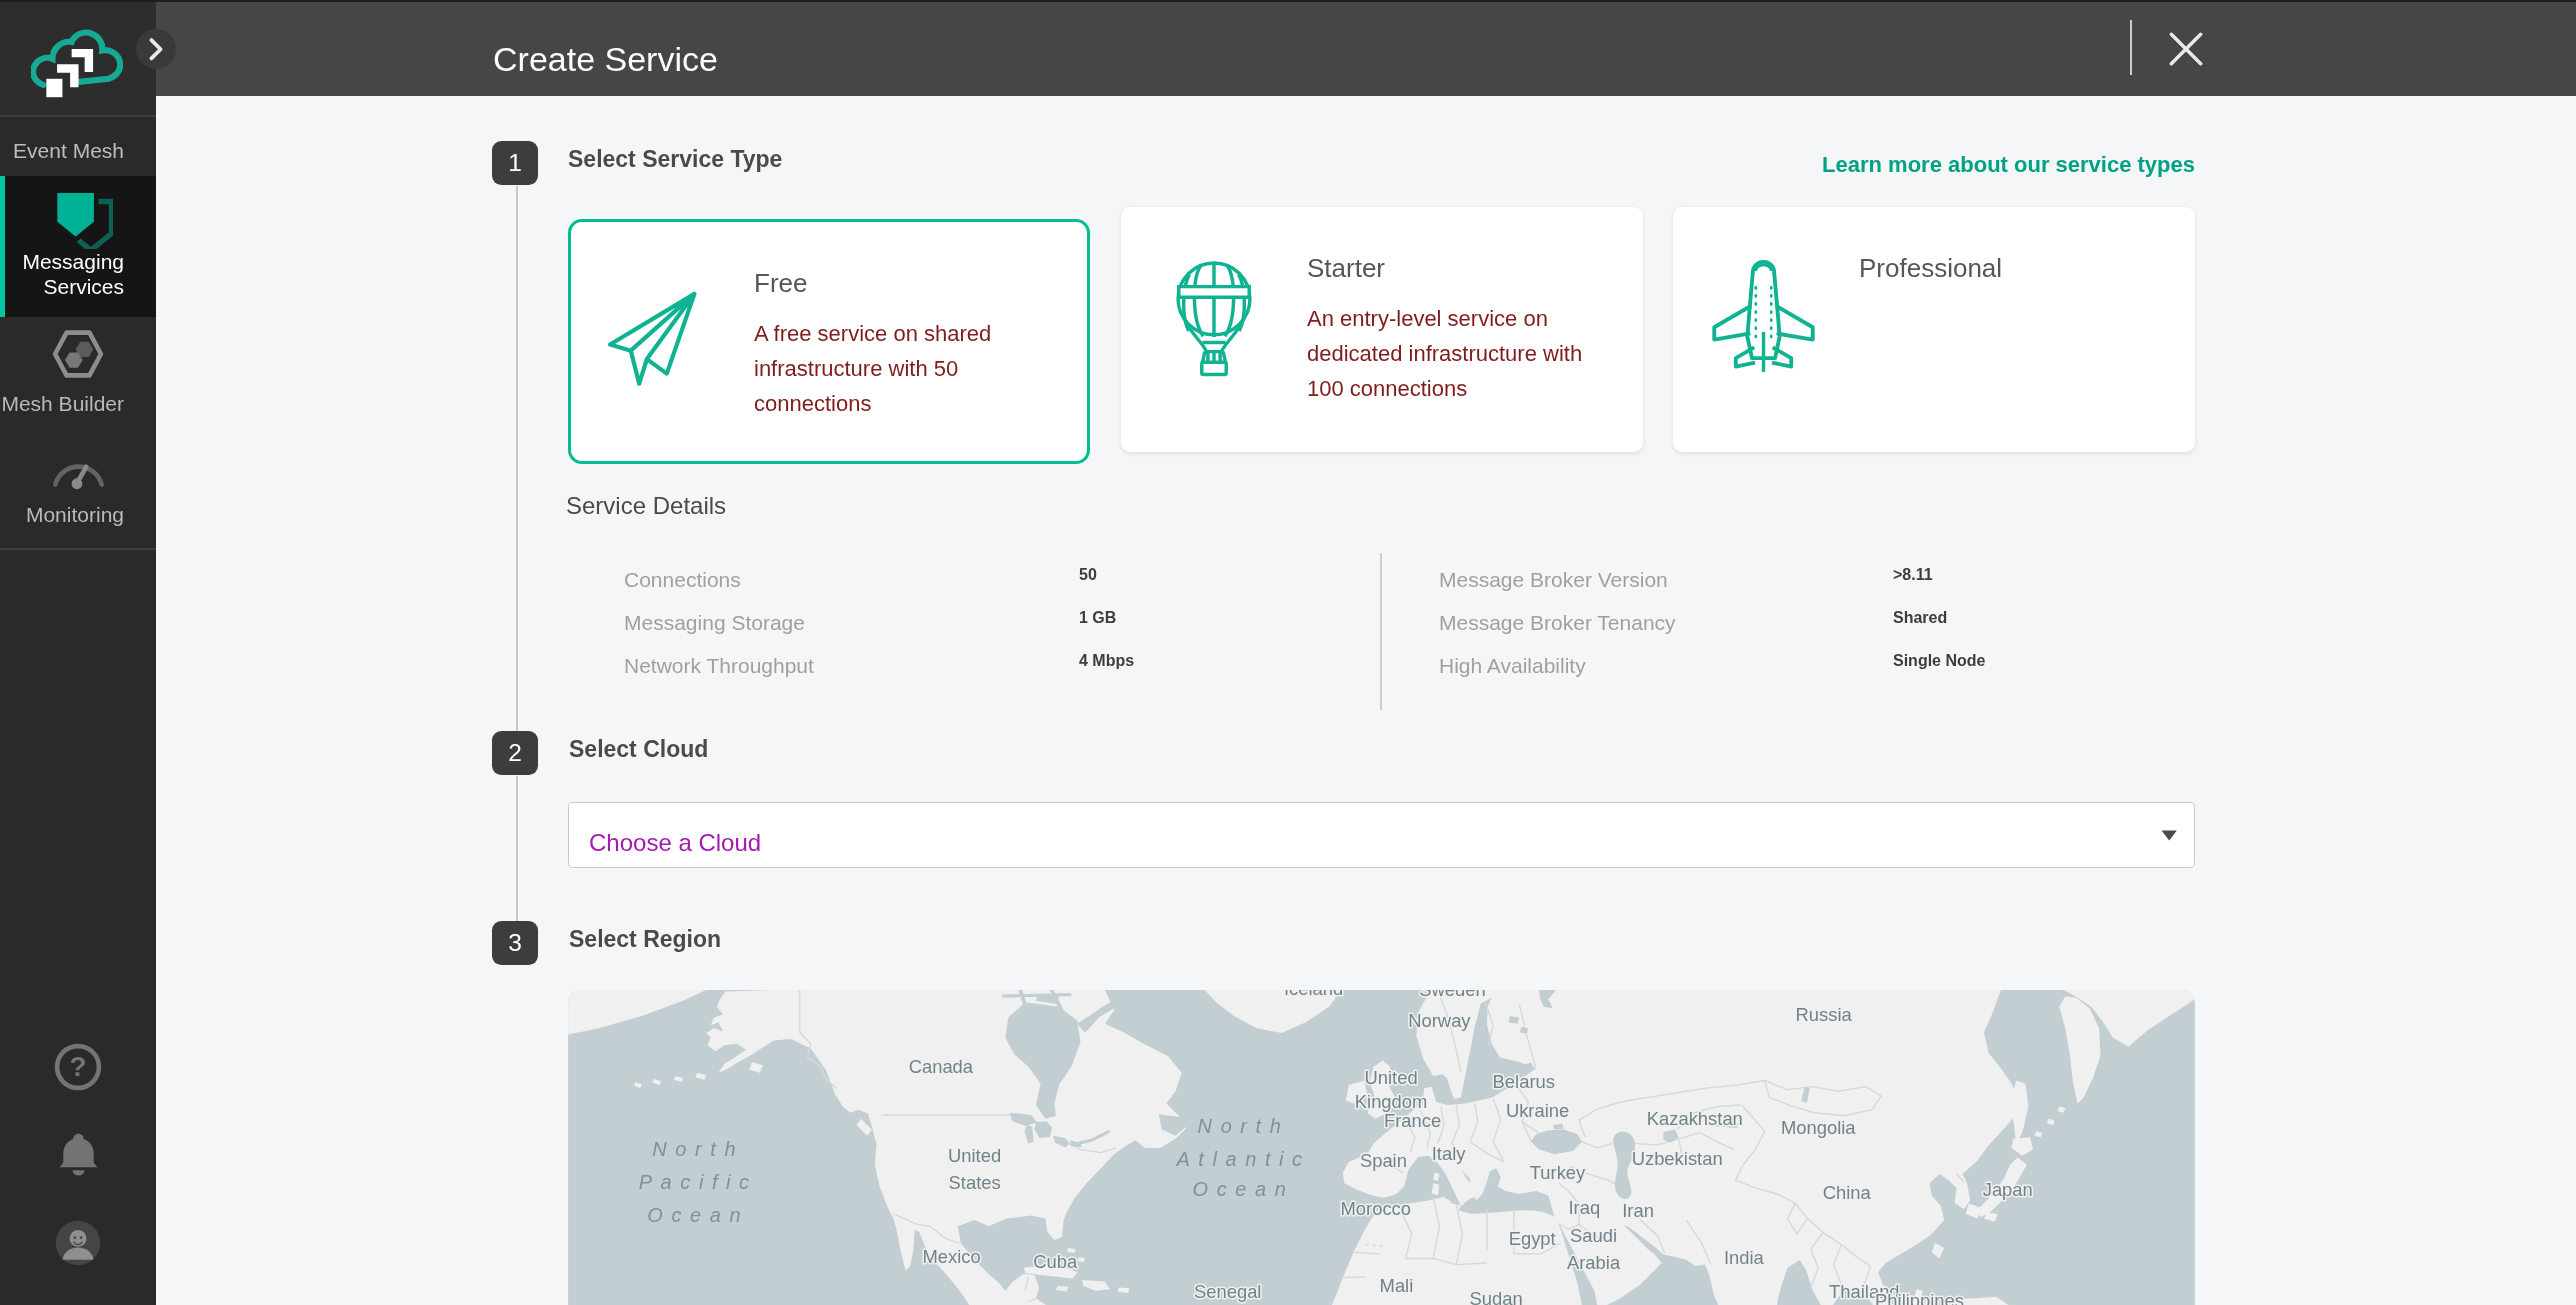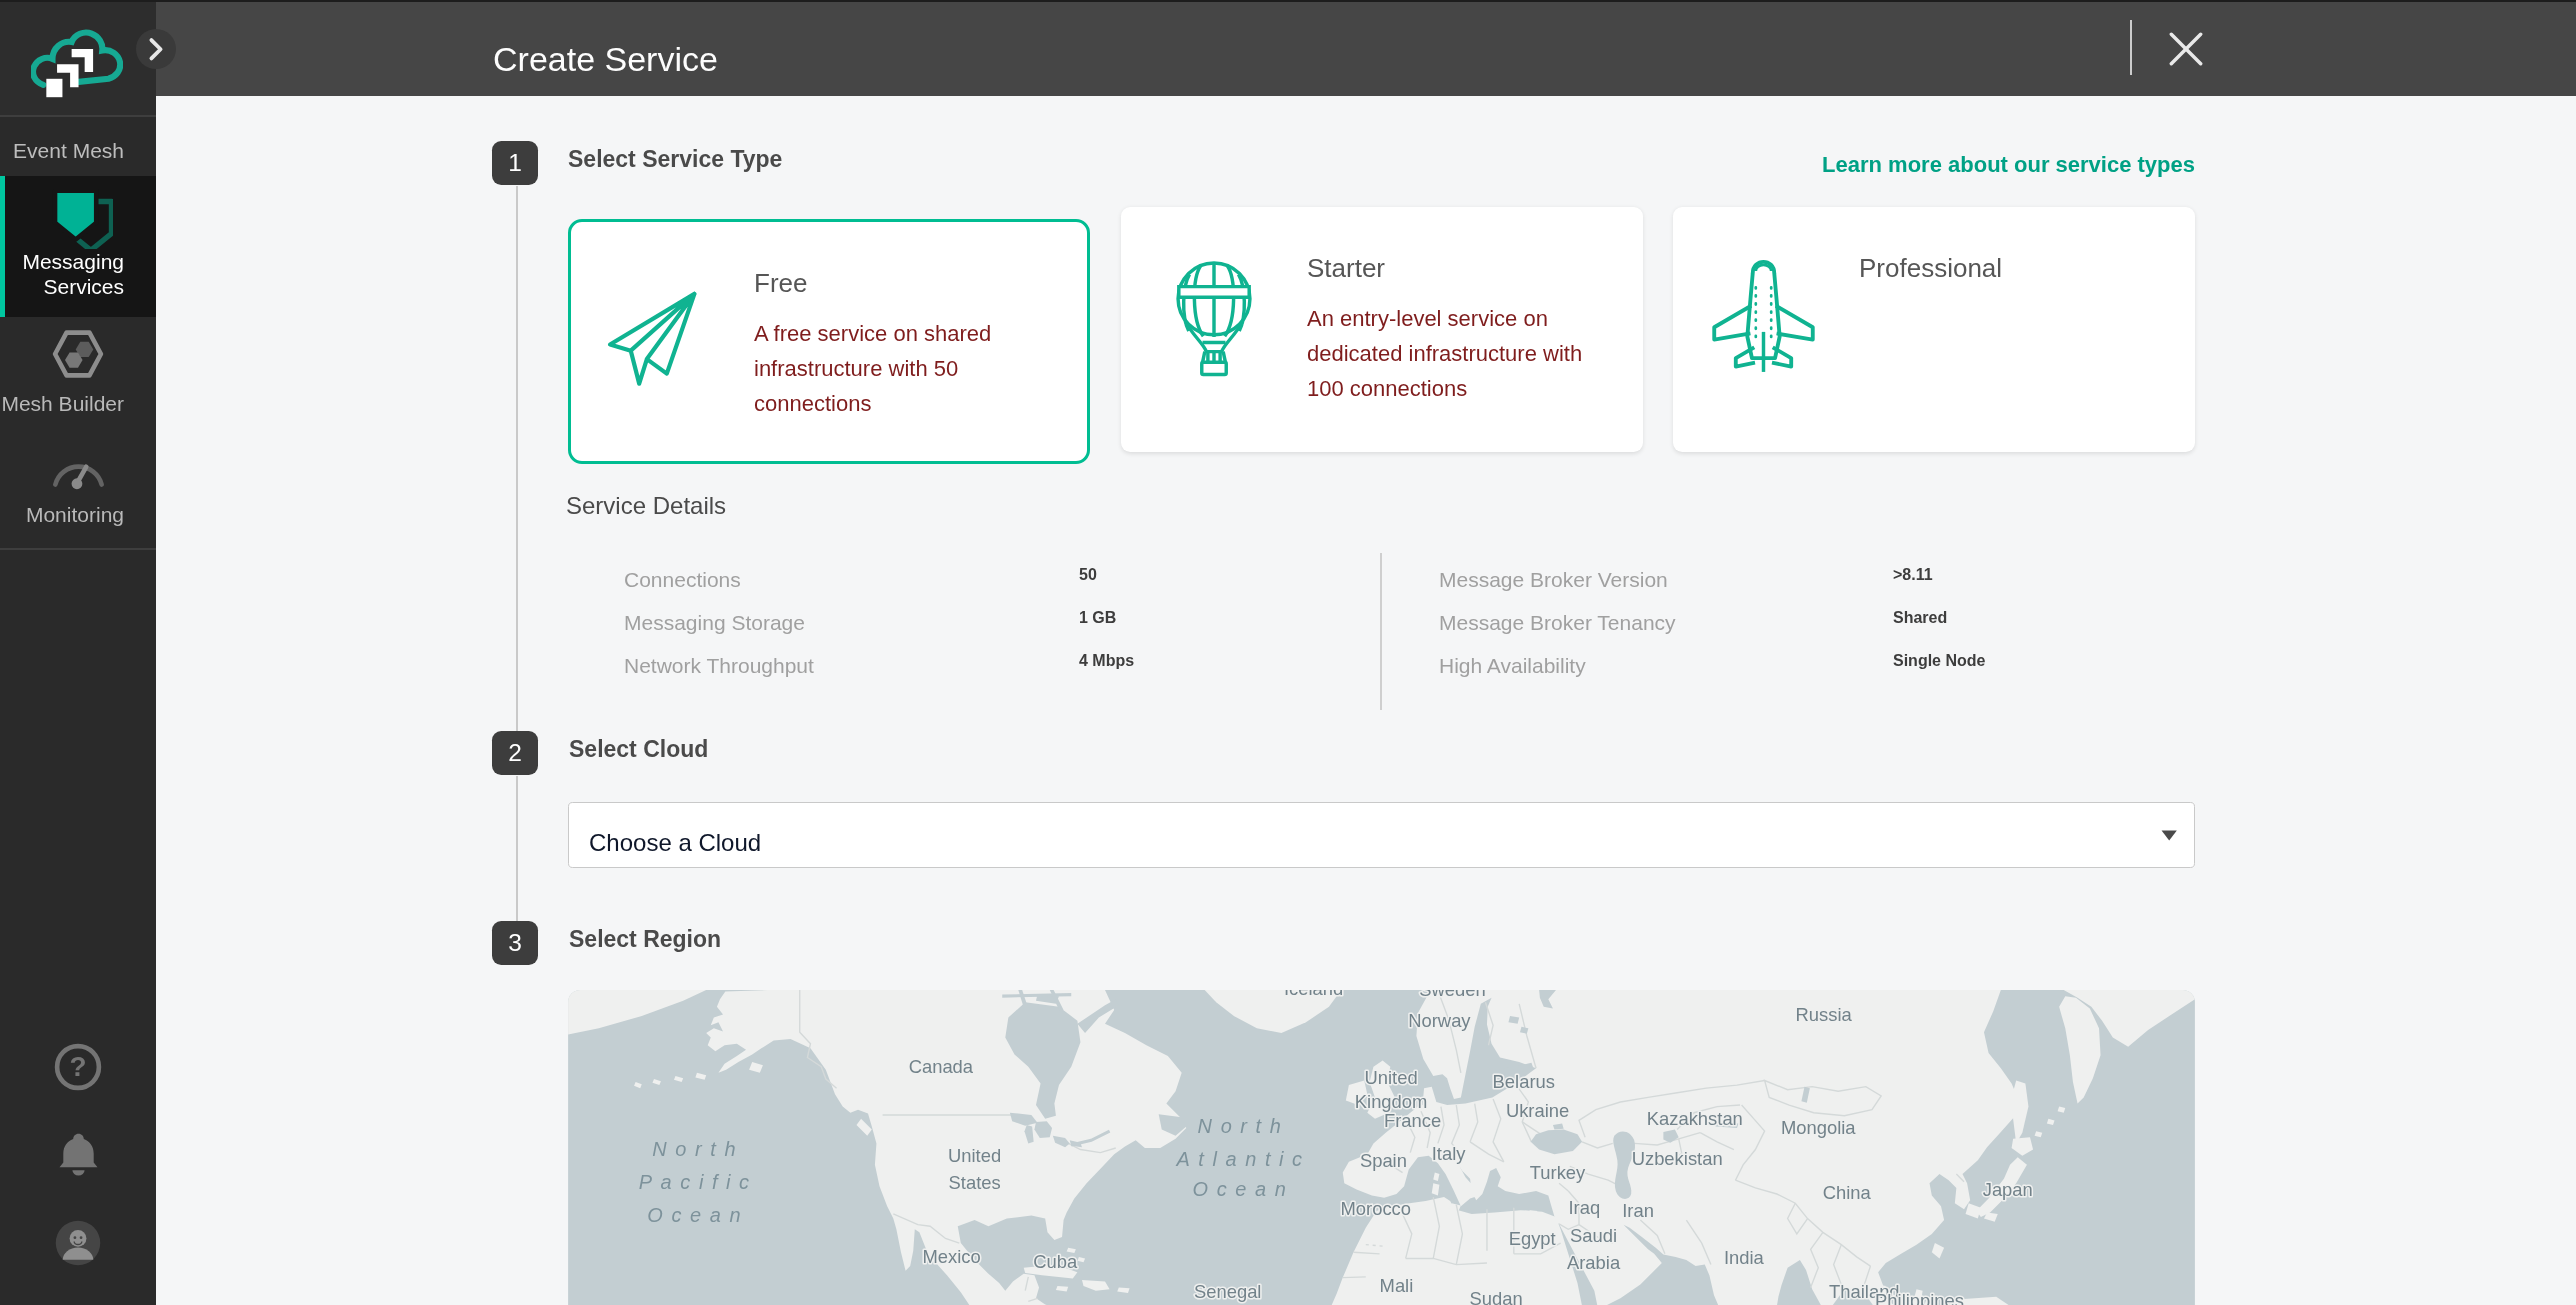--- a/index.html
+++ b/index.html
@@ -145,21 +145,21 @@
 <div class="dlabel" style="left:1439px;top:568px">Message Broker Version</div>
 <div class="dvalue" style="left:1893px;top:566px">&gt;8.11</div>
 <div class="dlabel" style="left:1439px;top:611px">Message Broker Tenancy</div>
 <div class="dvalue" style="left:1893px;top:609px">Shared</div>
 <div class="dlabel" style="left:1439px;top:654px">High Availability</div>
 <div class="dvalue" style="left:1893px;top:652px">Single Node</div>
 
 <div class="badge" style="left:492px;top:731px">2</div>
 <div class="h1" style="left:569px;top:736px">Select Cloud</div>
 <div class="abs" style="left:568px;top:802px;width:1627px;height:66px;background:#fff;border:1.5px solid #c9c9c9;border-radius:4.6px"></div>
-<div class="abs" style="left:589px;top:802px;height:82px;display:flex;align-items:center;font-size:24px;color:#0f172a">Choose a Cloud</div>
+<div class="abs" style="left:589px;top:802px;height:82px;display:flex;align-items:center;font-size:24px;color:#a21caf">Choose a Cloud</div>
 <svg class="abs" style="left:2160px;top:829px" width="18.4" height="13" viewBox="0 0 24 17">
     <path d="M2 2 h20 l-10 13 Z" fill="#4a4a4a"></path>
   </svg>
 
 <div class="badge" style="left:492px;top:921px">3</div>
 <div class="h1" style="left:569px;top:926px">Select Region</div>
 
 <div class="abs" style="left:568px;top:990px;width:1627px;height:316px;border-radius:12.3px 12.3px 0 0;overflow:hidden">
 <svg width="1627" height="316" viewBox="0 0 2121 412">
       <style>text.c{font-family:"Liberation Sans",sans-serif;font-size:24px;fill:#72828a;text-anchor:middle;stroke:#eff0ef;stroke-width:4px;paint-order:stroke;stroke-linejoin:round}text.o{font-family:"Liberation Sans",sans-serif;font-size:26px;font-style:italic;fill:#7d929b;text-anchor:middle;letter-spacing:2px}</style>

